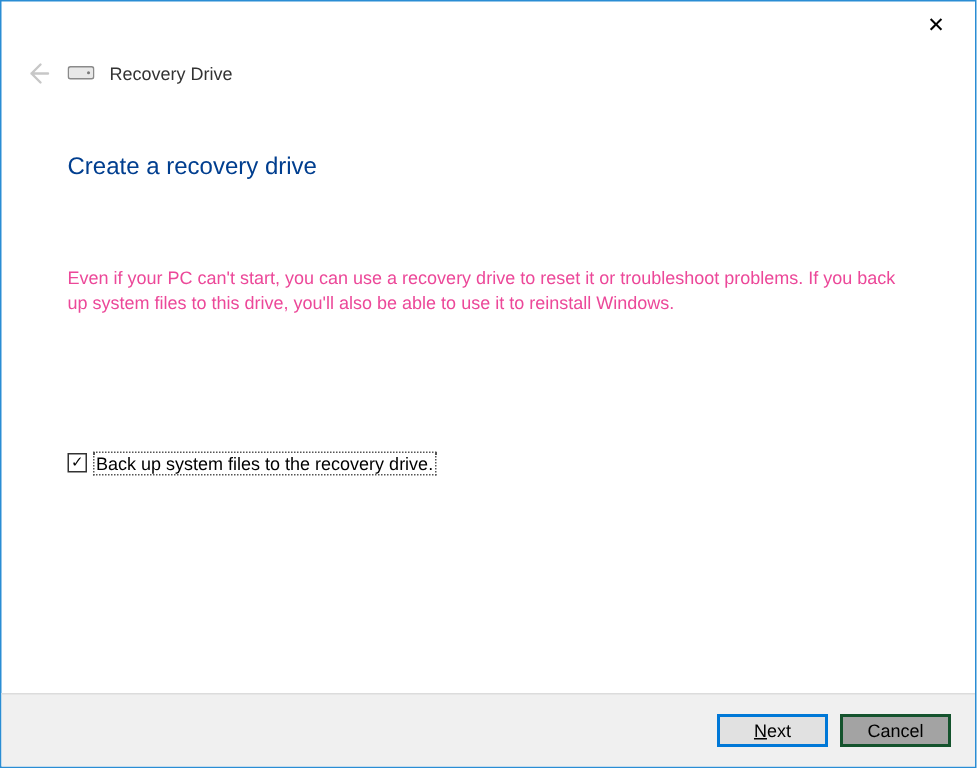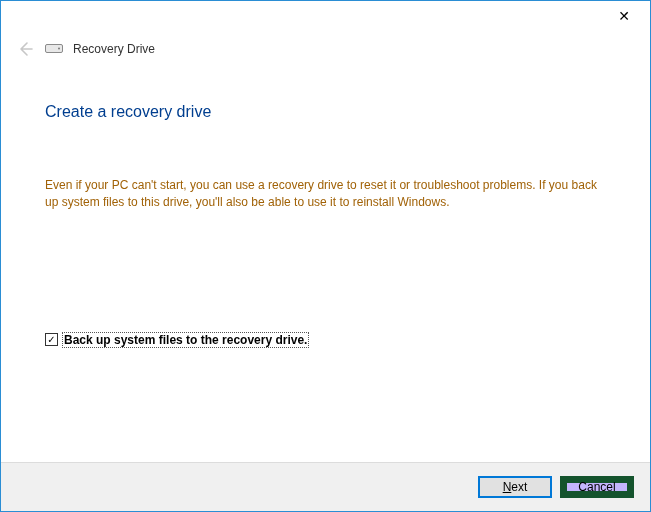--- a/index.html
+++ b/index.html
@@ -67,24 +67,24 @@
       flex: 1;
     }
     .page-heading {
       color: #003e8f;
       font-size: 16px;
       font-weight: 400;
       margin-bottom: 56px;
     }
     .description {
       font-size: 12px;
-      color: #a16207;
+      color: #ec4899;
       line-height: 1.45;
       max-width: 560px;
-      margin-bottom: 120px;
+      margin-bottom: 89px;
     }
     .checkbox-row {
       display: flex;
       align-items: center;
       gap: 4px;
       font-size: 12px;
     }
     .checkbox {
       width: 13px;
       height: 13px;
@@ -94,39 +94,38 @@
       justify-content: center;
       font-size: 10px;
       line-height: 1;
       background: #fff;
       cursor: pointer;
     }
     .checkbox-label {
       border: 1px dotted #555;
       padding: 0 1px;
       cursor: pointer;
-      font-weight: bold;
     }
     .footer {
       height: 49px;
       border-top: 1px solid #dcdcdc;
       background: #f0f0f0;
       display: flex;
       justify-content: flex-end;
       align-items: center;
       padding-right: 16px;
       gap: 8px;
     }
     .btn {
       min-width: 74px;
       height: 22px;
       font-size: 12px;
       font-family: "Segoe UI", Tahoma, sans-serif;
-      background: #c4b5fd;
-      border: 7px solid #14532d;
+      background: #a3a3a3;
+      border: 2px solid #14532d;
       cursor: pointer;
       display: inline-flex;
       align-items: center;
       justify-content: center;
       padding: 0 10px;
     }
     .btn-default {
       border: 2px solid #0078d7;
       background: #e1e1e1;
     }

